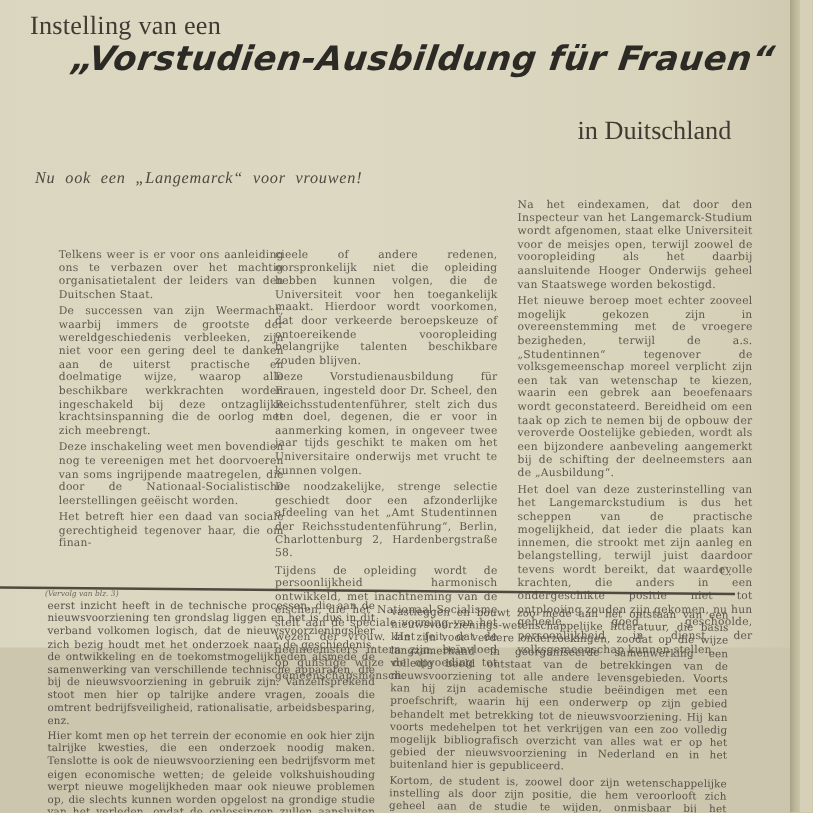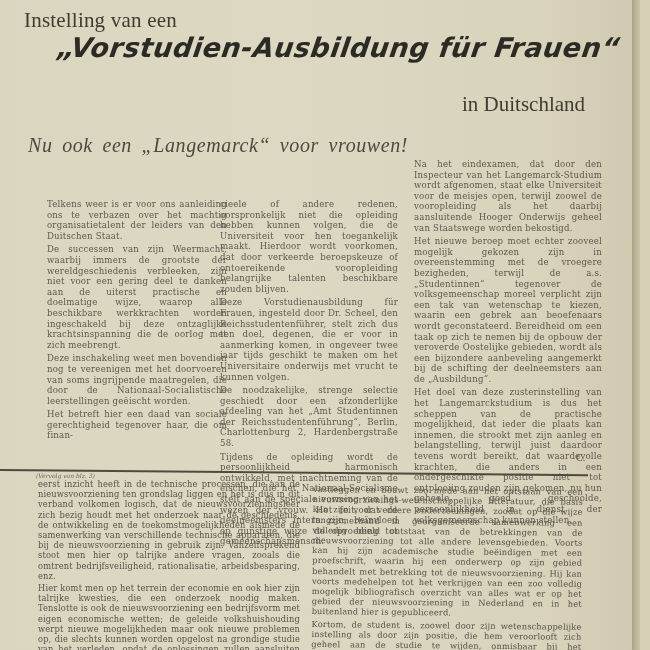--- a/index.html
+++ b/index.html
@@ -4,21 +4,21 @@
   <style>
     html, body { margin: 0; padding: 0; }
     body {
       width: 650px; height: 650px; overflow: hidden;
       background: #cbc6ad;
       position: relative;
       font-family: "DejaVu Serif", serif;
       color: #4a463c;
     }
     .page {
-      position: absolute; left: 0; top: 0; width: 640px; height: 650px;
+      position: absolute; left: 0; top: 0; width: 640px; height: 518px;
       background: linear-gradient(90deg, #dbd6bf 0%, #ddd8c2 45%, #d8d3bb 85%, #cfc9b0 100%);
     }
     .spine {
       position: absolute; left: 632px; top: 0; width: 8px; height: 650px;
       background: linear-gradient(90deg, #a9a287 0%, #bdb698 50%, #c9c3a9 100%);
     }
     .next-page {
       position: absolute; left: 640px; top: 0; width: 10px; height: 650px;
       background: #d6d0b6;
     }
@@ -32,21 +32,21 @@
       font-family: "DejaVu Sans", sans-serif; font-style: italic; font-weight: bold;
       font-size: 27px; color: #2c2a25; letter-spacing: 0.5px;
       transform: skewX(-8deg);
     }
     .country {
       position: absolute; left: 462px; top: 92px;
       font-family: "Liberation Serif", serif; font-size: 21px; color: #3f3b33;
     }
     .subtitle {
       position: absolute; left: 28px; top: 134px;
-      font-family: "Liberation Serif", serif; font-style: italic; font-size: 20px;
+      font-family: "Liberation Serif", serif; font-style: italic; font-size: 13px;
       color: #4d4940; word-spacing: 4px; letter-spacing: 0.6px;
     }
     .col {
       position: absolute; font-family: "DejaVu Serif", serif;
       font-size: 8.6px; line-height: 10.6px; color: #5c584e;
       text-align: justify; letter-spacing: 0.2px; margin-top: 21px;
     }
     .col p { margin: 0 0 3px 0; }
     .col1 { left: 47px; top: 178px; width: 180px; }
     .col2 { left: 220px; top: 178px; width: 178px; }

